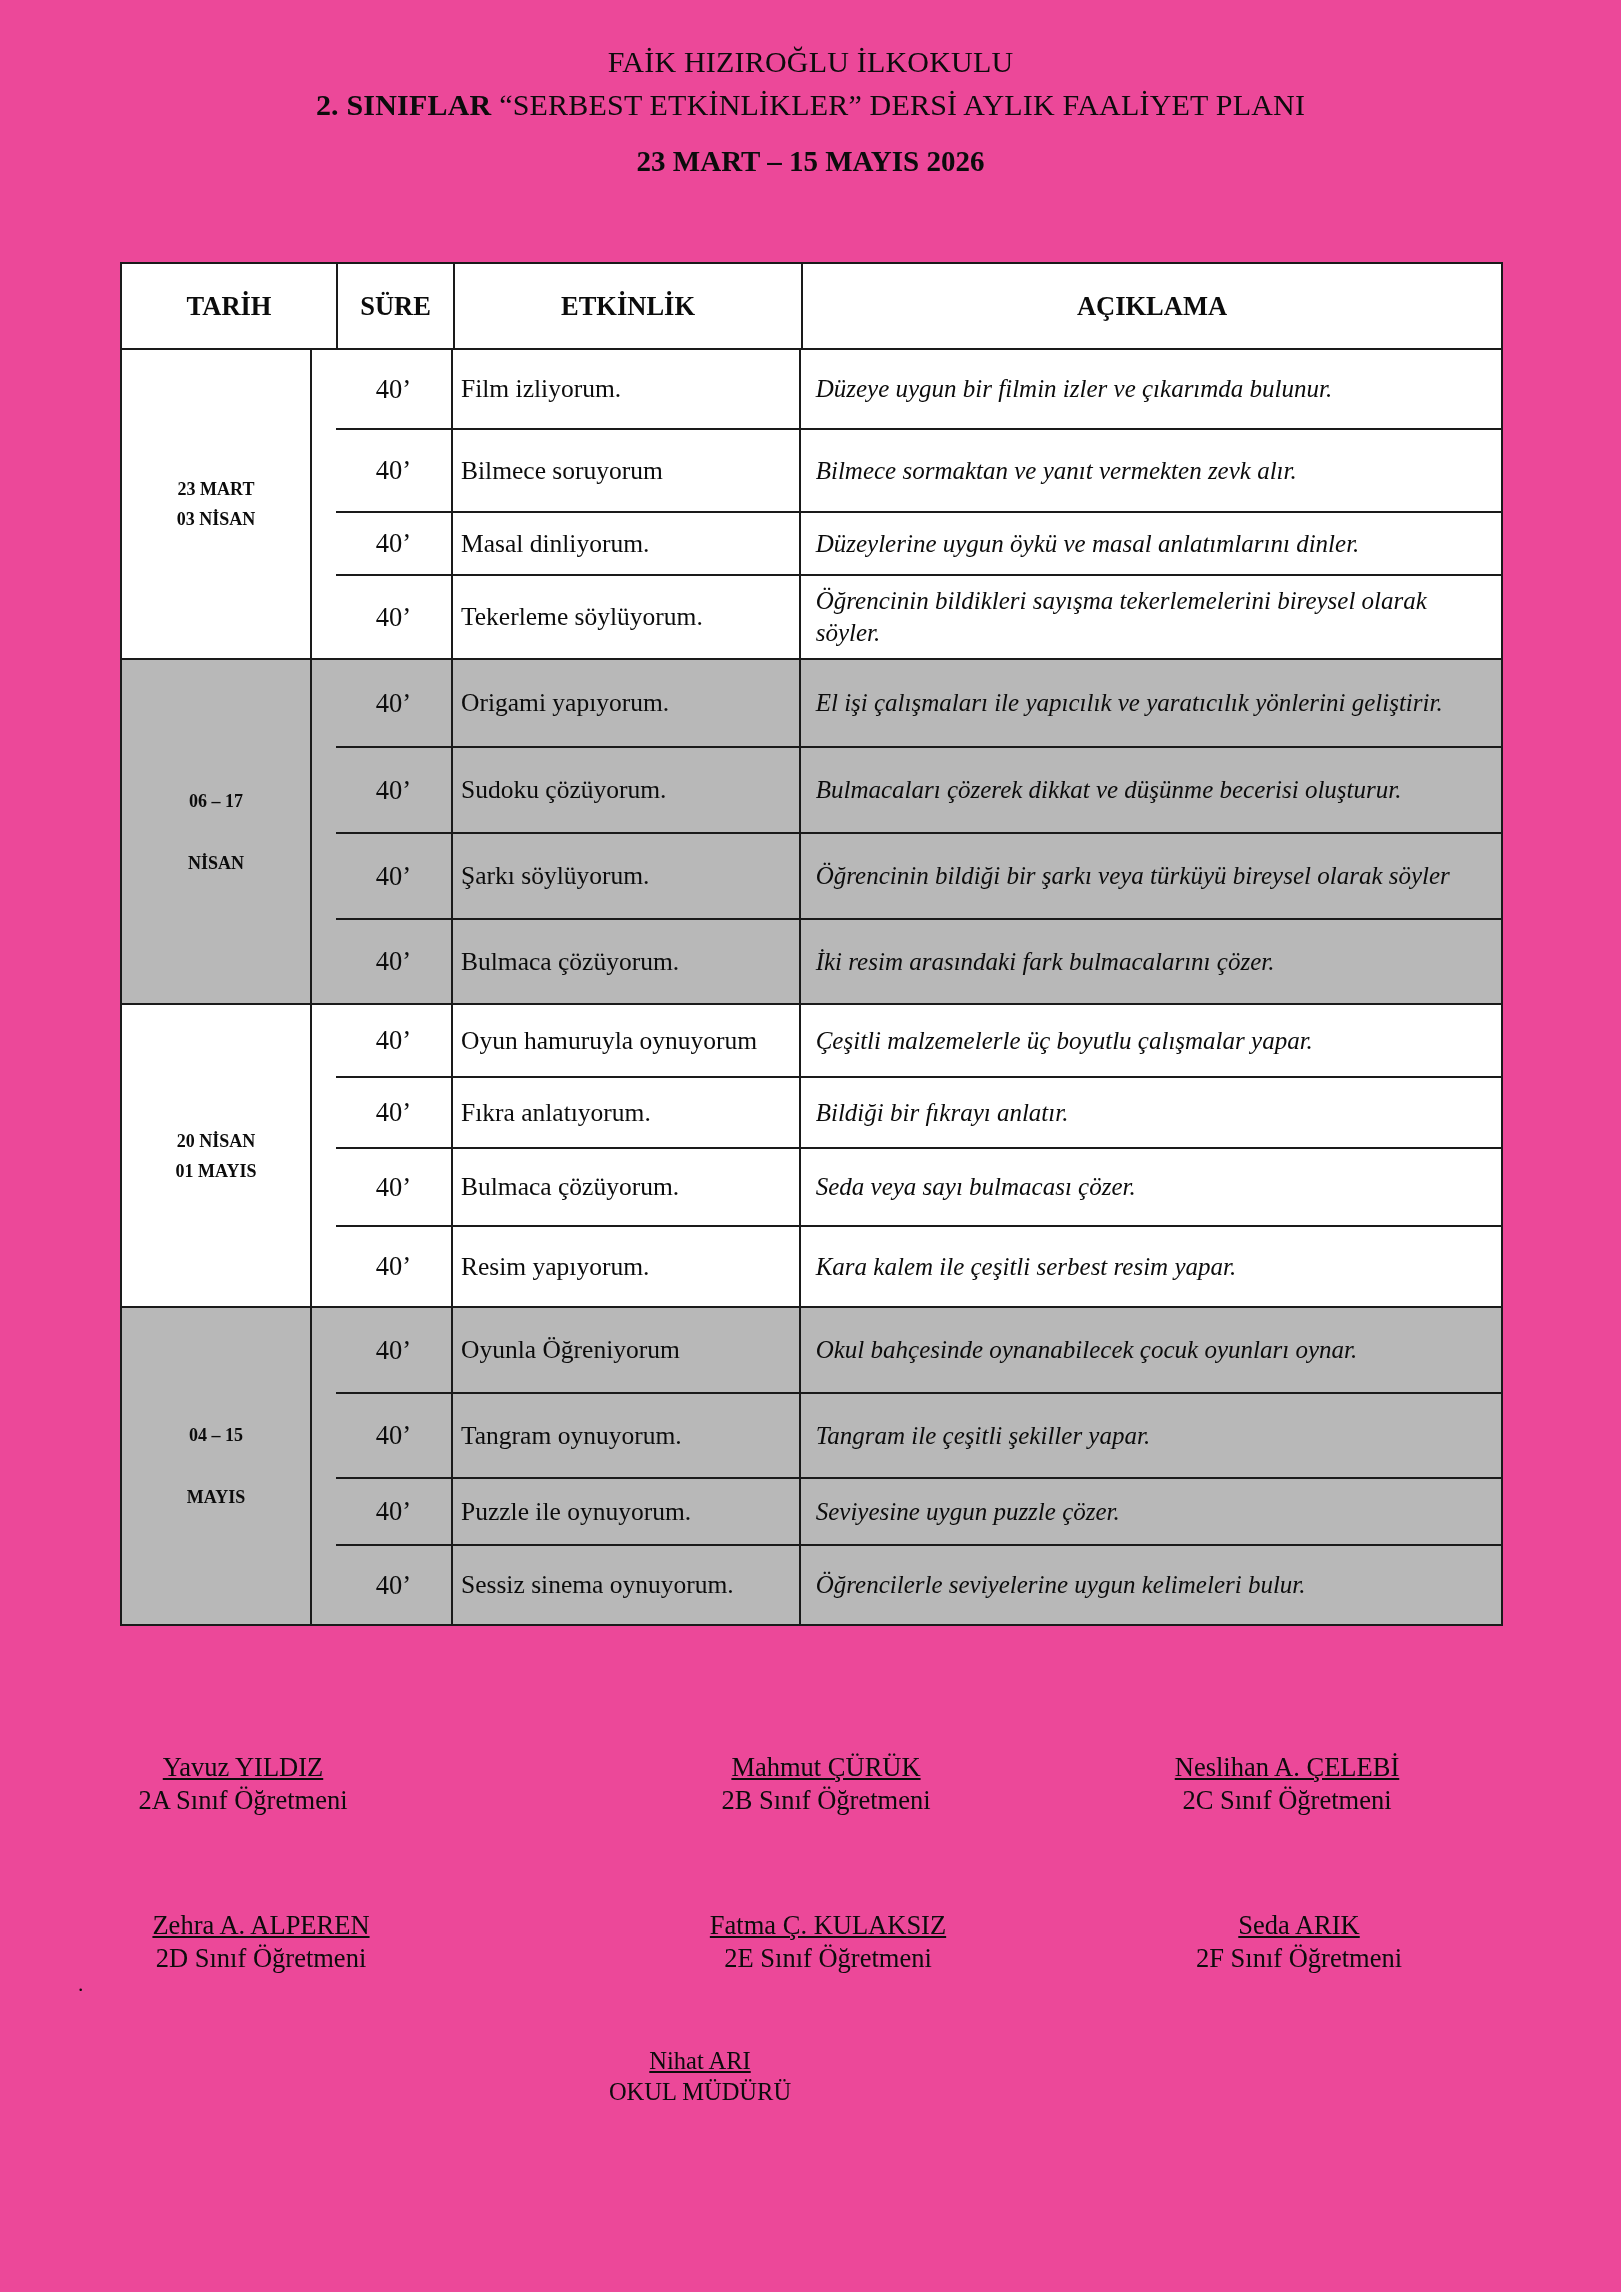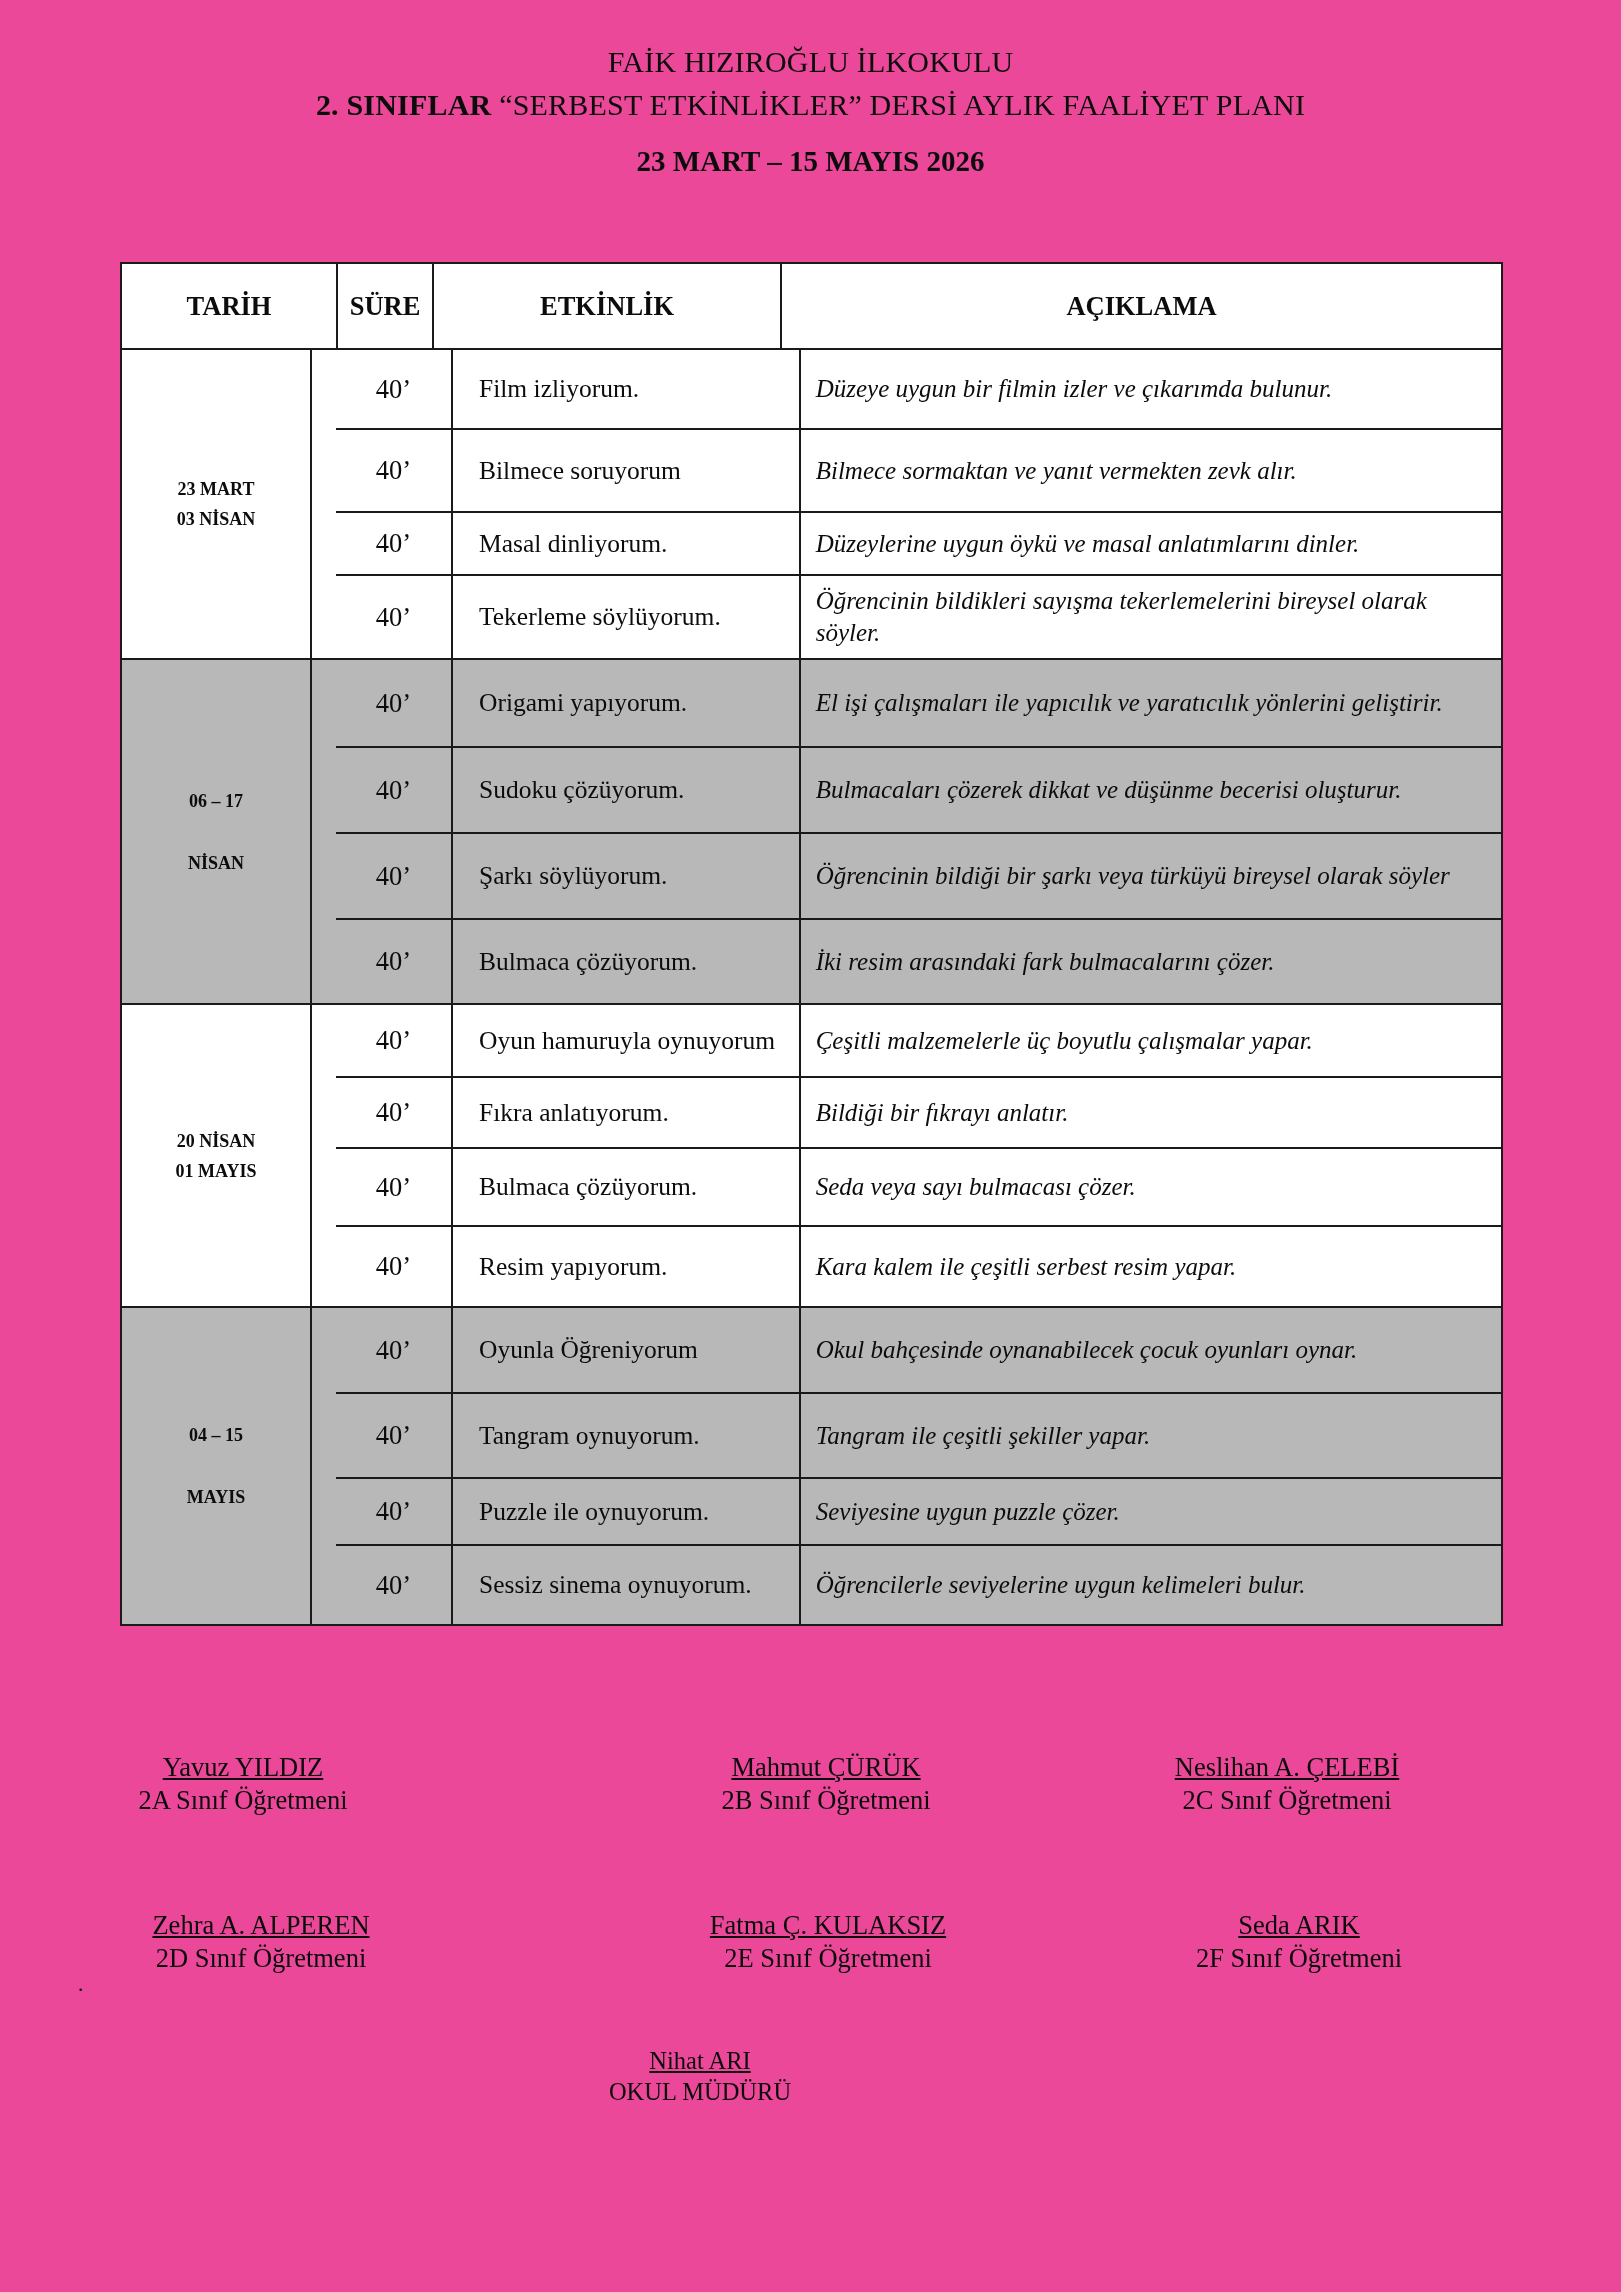--- a/index.html
+++ b/index.html
@@ -27,21 +27,21 @@
     background:#ffffff;
   }
   .thead { display:flex; height:86px; border-bottom:2px solid #1a1a1a; }
   .th {
     display:flex; align-items:center; justify-content:center;
     font-weight:bold; font-size:26.5px;
     border-right:2px solid #1a1a1a;
   }
   .th:last-child { border-right:none; }
   .th.c-tarih { width:216px; }
-  .th.c-sure  { width:96px; }
+  .th.c-sure  { width:117px; }
   .th.c-etk   { width:348px; }
   .th.c-acik  { flex:1; }
 
   .group { display:flex; border-top:2.9px solid #1a1a1a; }
   .thead + .group { border-top:none; }
   .group.shaded { background:#b8b8b8; }
 
   .date-cell {
     width:190px; border-right:2px solid #1a1a1a;
     display:flex; flex-direction:column; align-items:center; justify-content:center;
@@ -52,21 +52,21 @@
   .rows { flex:1; display:flex; flex-direction:column;margin-left:24px; }
   .row  { display:flex; }
   .row + .row { border-top:2px solid #1a1a1a; }
 
   .cell { display:flex; align-items:center; }
   .cell.sure {
     width:117px; justify-content:center;
     font-size:26.5px; border-right:2px solid #1a1a1a;
   }
   .cell.etk {
-    width:348px; padding-left:26px; padding-right:7.8px;
+    width:348px; padding-left:8px; padding-right:7.8px;
     font-size:25.5px; border-right:2px solid #1a1a1a;
   }
   .cell.acik {
     flex:1; padding-left:14.7px; padding-right:13.7px;
     font-size:25px; font-style:italic; line-height:32px;
     white-space:pre-line;
   }
 
   
   .g0 .row:nth-child(1){height:78px} .g0 .row:nth-child(2){height:83px}

